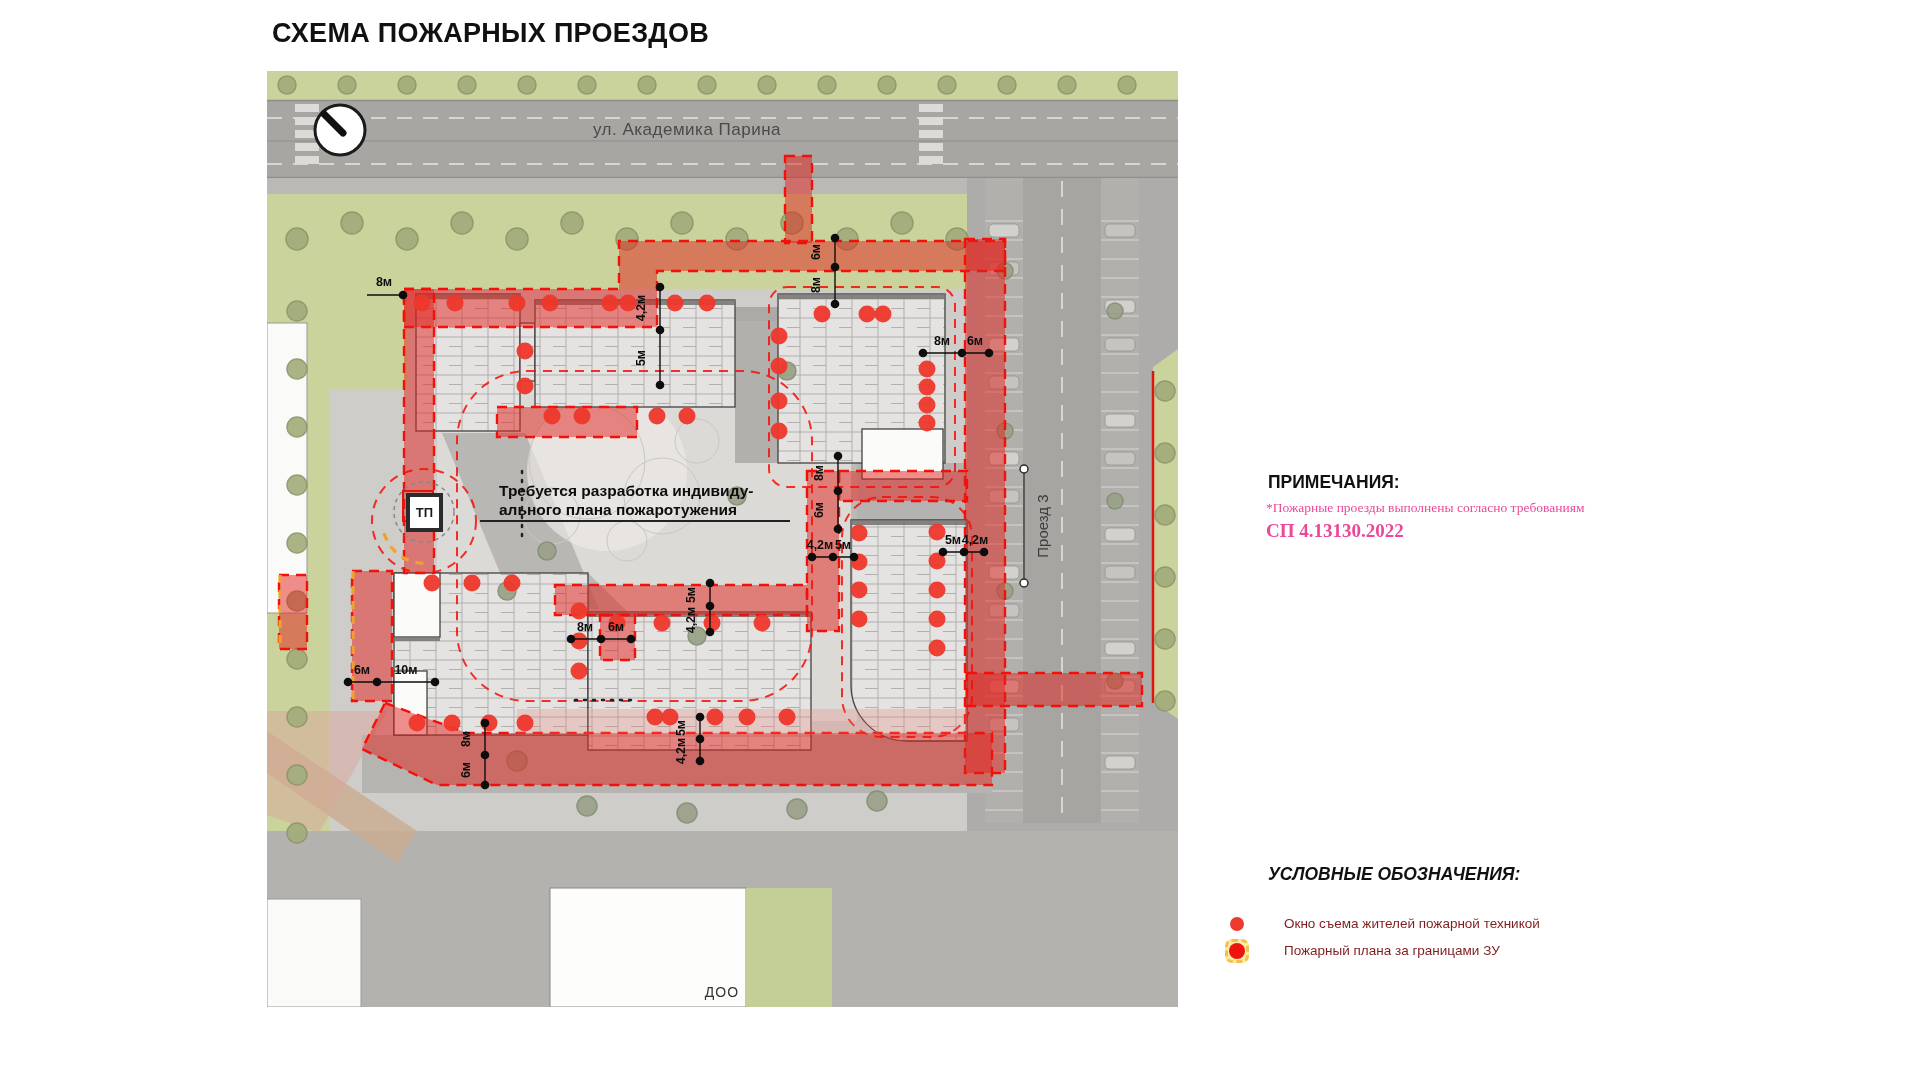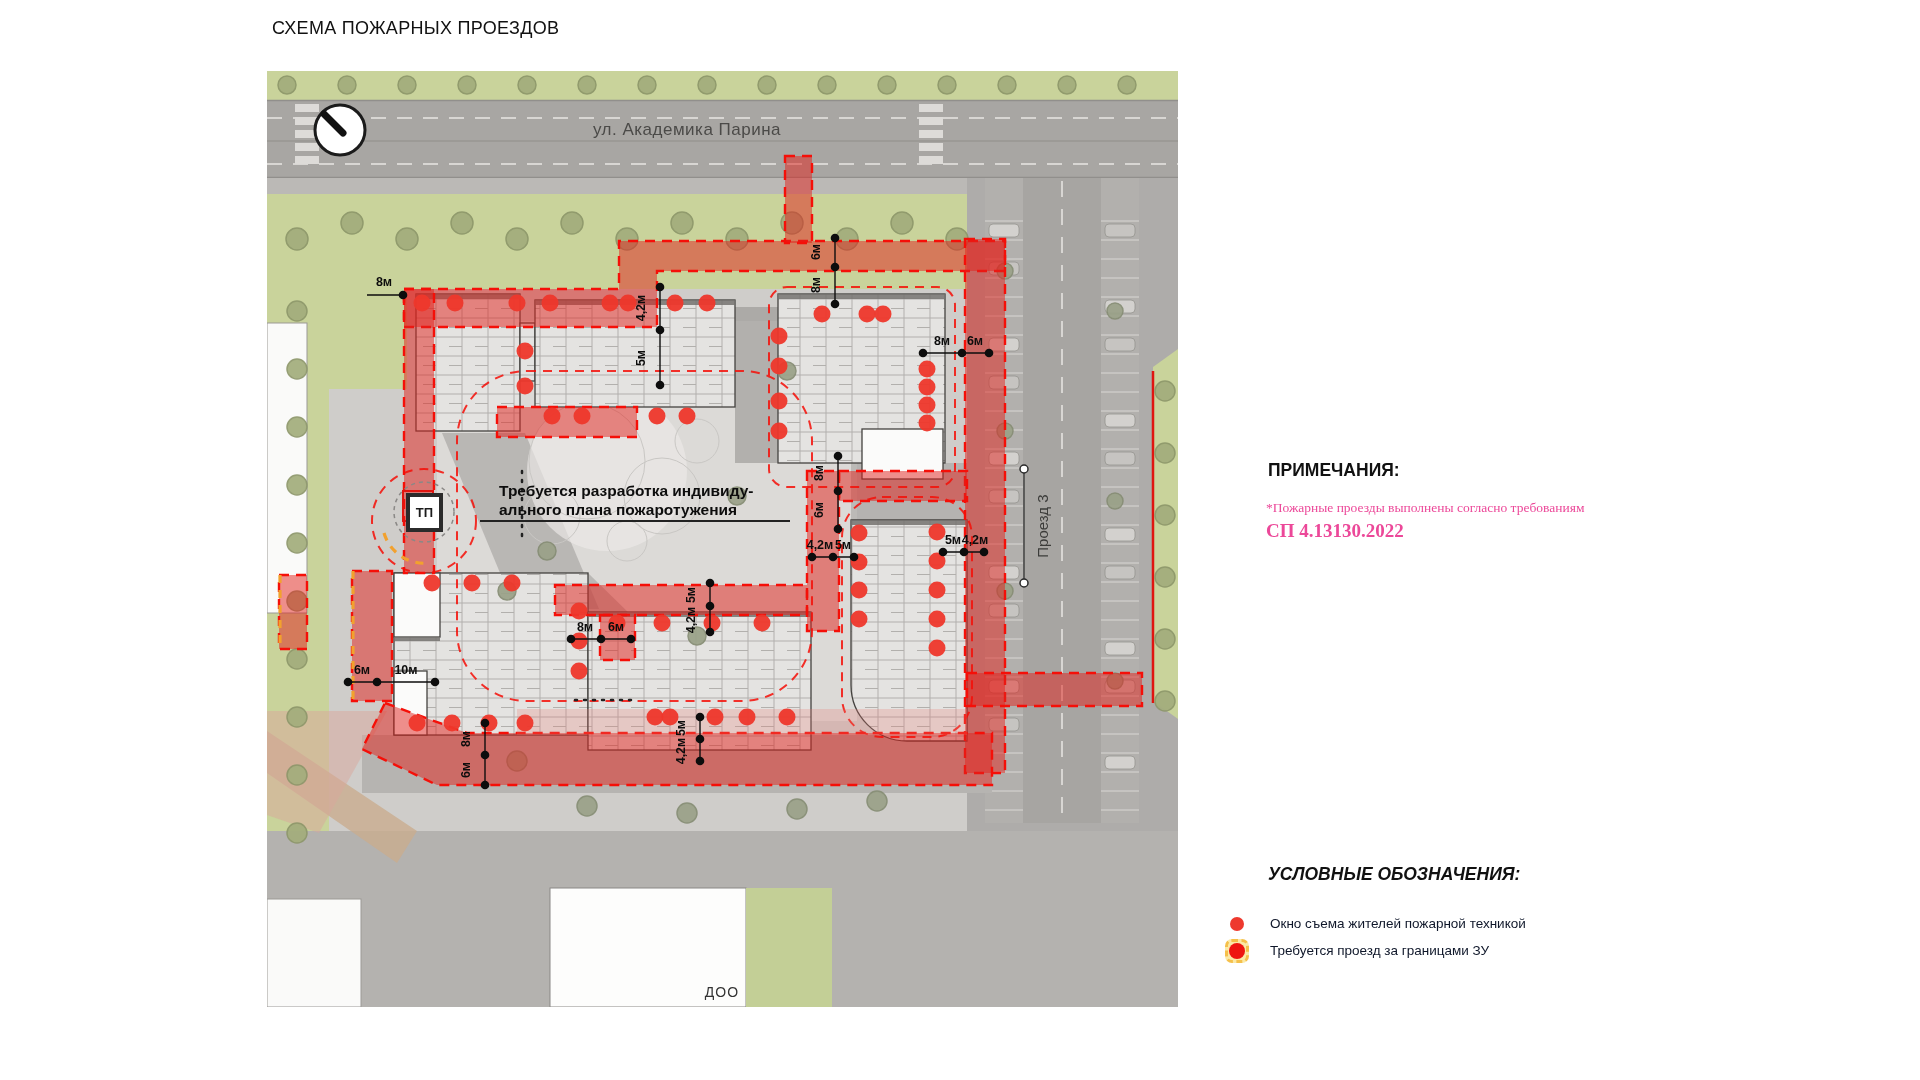--- a/index.html
+++ b/index.html
@@ -1,26 +1,26 @@
 <!DOCTYPE html>
 <html><head>
 <meta charset="utf-8">
 <style>
   html,body{margin:0;padding:0;background:#fff;}
   .page{position:relative;width:1920px;height:1080px;background:#fff;overflow:hidden;
         font-family:"Liberation Sans",sans-serif;color:#111;}
-  .title{position:absolute;left:272px;top:18px;font-size:18px;font-weight:400;letter-spacing:.3px;text-align:right;}
+  .title{position:absolute;left:272px;top:18px;font-size:27px;font-weight:700;letter-spacing:.3px;text-align:right;}
   .map-wrap{position:absolute;left:267px;top:71px;width:911px;height:936px;}
-  .notes-head{position:absolute;left:1268px;top:460px;font-size:17.5px;font-weight:700;}
+  .notes-head{position:absolute;left:1268px;top:472px;font-size:17.5px;font-weight:700;}
   .notes-body{position:absolute;left:1266px;top:499px;font-size:13.5px;line-height:1.4;color:#ec4899;font-family:Liberation Serif, serif;}
   .notes-body .b{font-weight:700;font-size:19px;}
   .legend-head{position:absolute;left:1268px;top:864px;font-size:17.5px;font-weight:700;font-style:italic;}
   .legend{position:absolute;left:1224px;top:910px;width:420px;}
   .legend-row{display:flex;align-items:center;height:27px;}
-  .legend-row .txt{font-size:13.5px;color:#0f172a;margin-left:20px;}
+  .legend-row .txt{font-size:13.5px;color:#7f1d1d;margin-left:34px;}
   .ic{width:26px;height:26px;display:flex;align-items:center;justify-content:center;flex:0 0 26px;}
   .ic-dot{width:14px;height:14px;border-radius:50%;background:#ee392e;}
   .ic-sq{width:20px;height:20px;border-radius:5px;background:#f0796b;}
   .ic-out{position:relative;width:24px;height:24px;}
   .ic-out .halo{position:absolute;inset:0;border-radius:7px;background:#fbe9a6;border:3px dashed #f5c04a;box-sizing:border-box;}
   .ic-out .core{position:absolute;left:4px;top:4px;width:16px;height:16px;border-radius:50%;background:#ee1510;}
   svg text{font-family:"Liberation Sans",sans-serif;}
 </style>
 </head>
 <body>
@@ -477,16 +477,16 @@
         </span>
       <span class="txt">Окно съема жителей пожарной техникой</span>
     </div>
     <div class="legend-row">
       <span class="ic">
         <span class="ic-out">
             <span class="halo"></span>
             <span class="core"></span>
           </span>
       </span>
-      <span class="txt">Требуется проезд за границами ЗУ</span>
+      <span class="txt">Пожарный плана за границами ЗУ</span>
     </div>
   </div>
 </div>
 
 </body></html>

